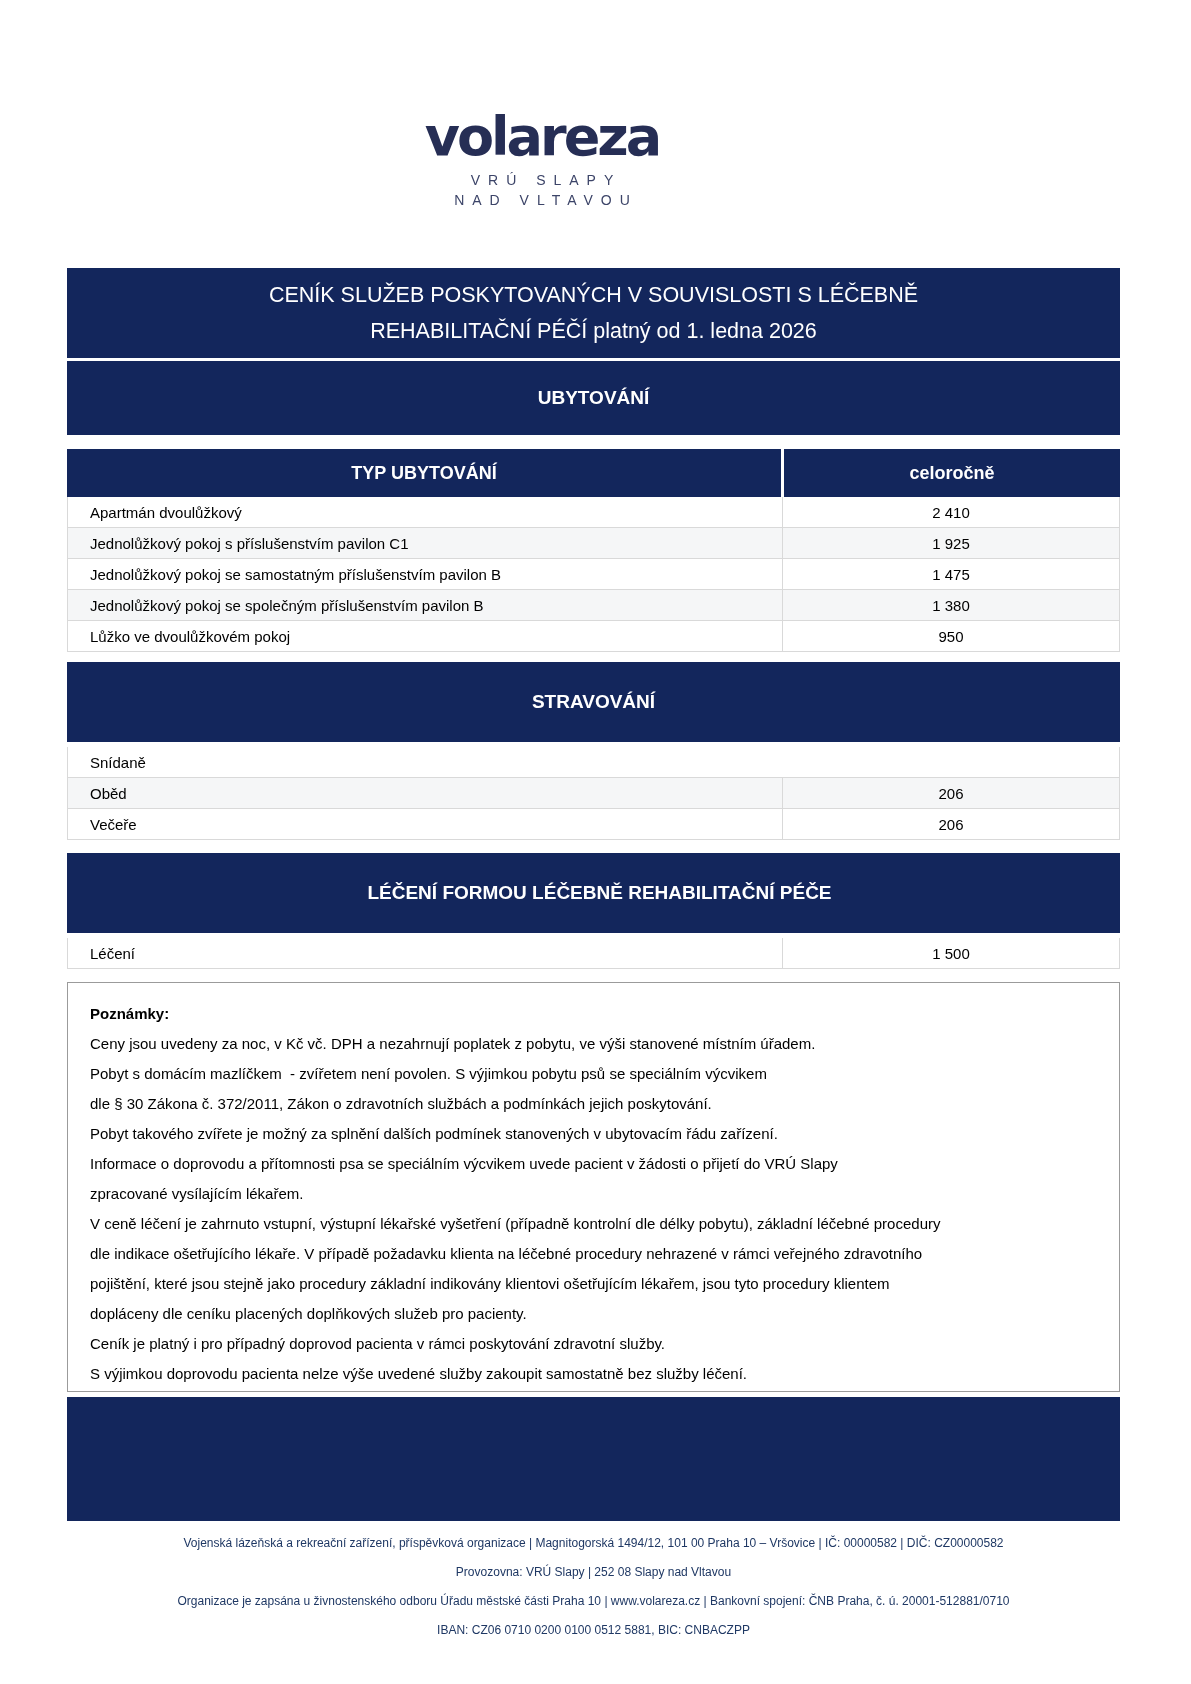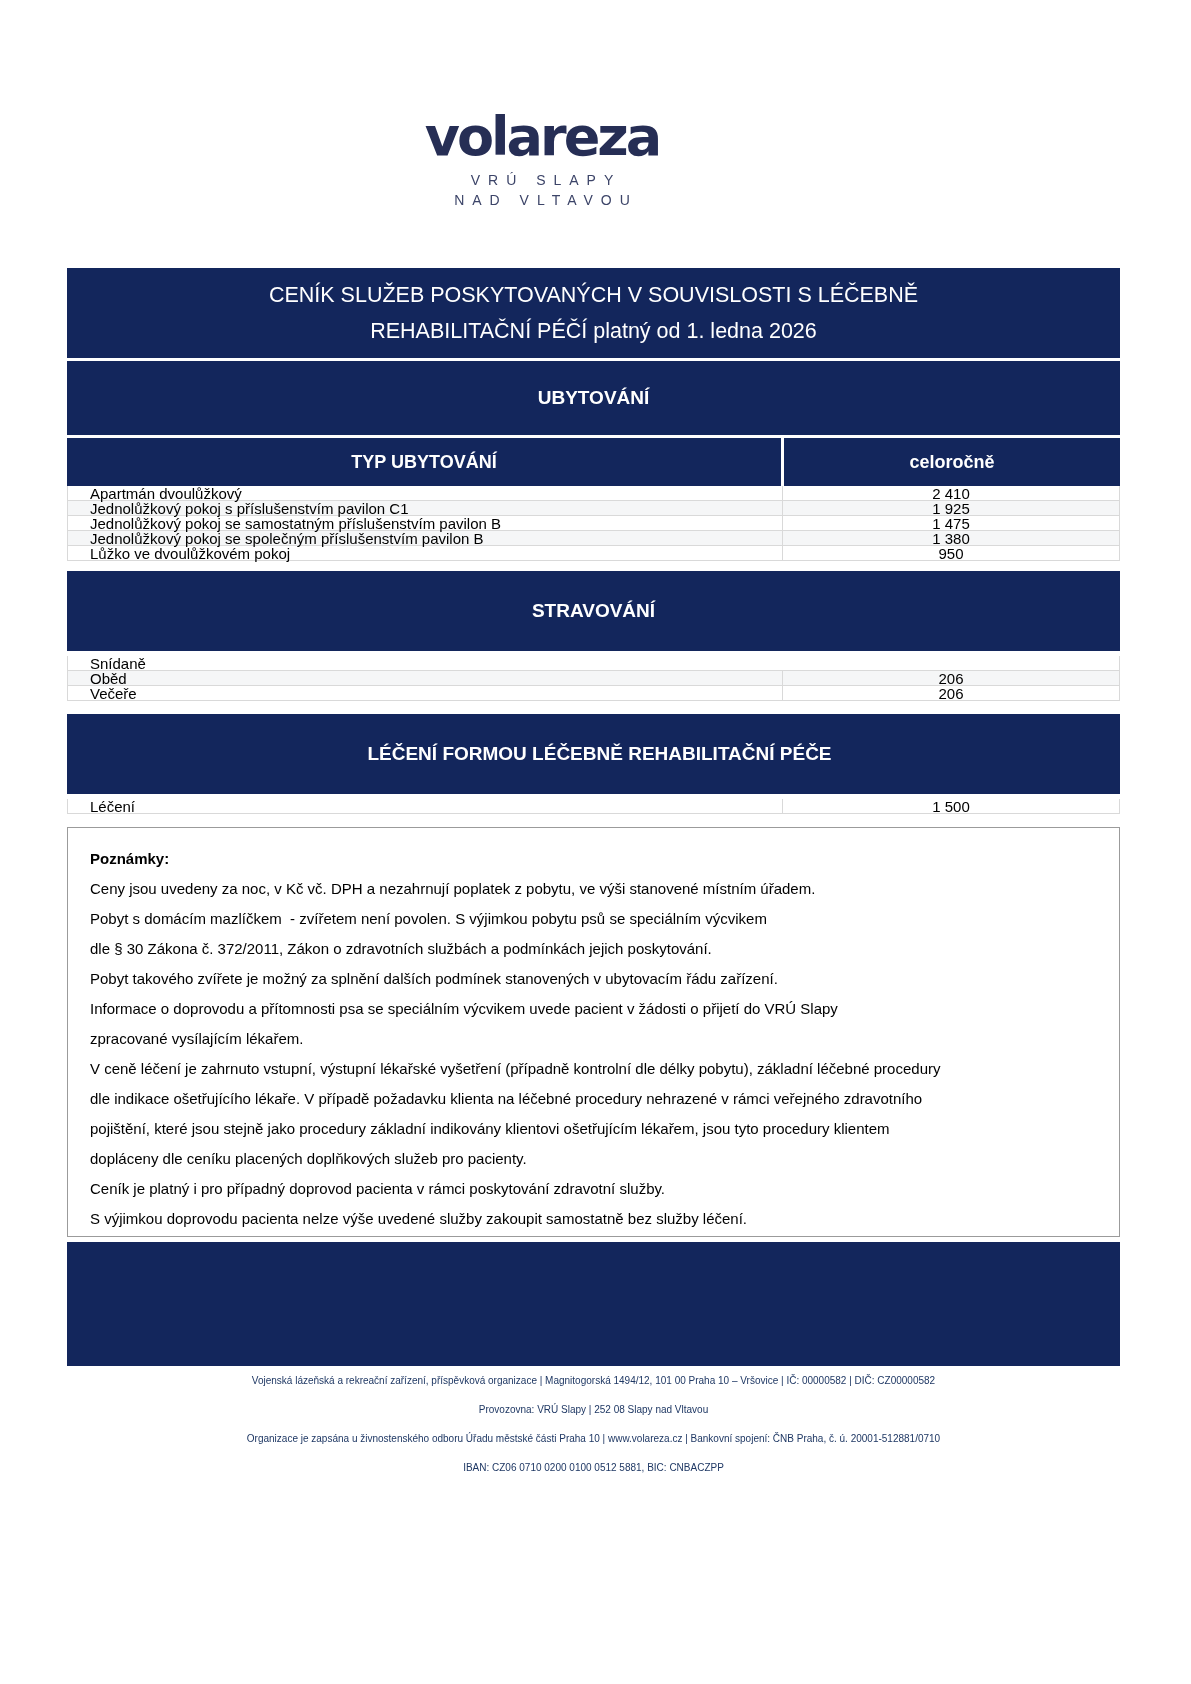--- a/index.html
+++ b/index.html
@@ -16,39 +16,39 @@
 
   .navy{background:#13265c;color:#ffffff;}
   .title-band{height:90px;display:flex;flex-direction:column;justify-content:center;align-items:center;
               font-weight:normal;font-size:21.5px;line-height:36px;text-align:center;}
   .band{height:74px;display:flex;align-items:center;justify-content:center;
         font-weight:bold;font-size:19px;margin-top:3px;}
   .band.tall{height:80px;}
   .band.gap{margin-top:10px;}
   .band.gap2{margin-top:13px;padding-left:12px;}
 
-  .thead{display:flex;height:48px;font-weight:bold;font-size:18px;margin-top:3px;}
+  .thead{display:flex;height:48px;font-weight:bold;font-size:18px;margin-top:14px;}
   .thead .hcol1{width:714px;display:flex;align-items:center;justify-content:center;}
   .thead .hcol2{flex:1;display:flex;align-items:center;justify-content:center;border-left:3px solid #ffffff;}
 
   .rows{border-left:1px solid #d9d9d9;border-right:1px solid #d9d9d9;}
   .rows.gap{margin-top:5px;}
-  .trow{display:flex;height:15px;box-sizing:border-box;border-bottom:1px solid #d9d9d9;background:#ffffff;font-size:15px;}
+  .trow{display:flex;height:31px;box-sizing:border-box;border-bottom:1px solid #d9d9d9;background:#ffffff;font-size:15px;}
   .trow.alt{background:#f5f6f7;}
   .tcell-name{width:714px;box-sizing:border-box;padding-left:22px;display:flex;align-items:center;}
   .tcell-price{flex:1;display:flex;align-items:center;justify-content:center;border-left:1px solid #d9d9d9;}
 
   .notes{margin-top:13px;border:1px solid #9b9b9b;box-sizing:border-box;
          padding:16px 18px 2px 22px;font-size:15px;}
   .notes-heading{font-weight:bold;line-height:30px;}
   .note-line{line-height:30px;white-space:pre-wrap;}
 
   .navy-block{margin-top:5px;height:124px;}
 
-  .footer{text-align:center;color:#1f3864;font-size:10px;}
+  .footer{margin-top:8px;text-align:center;color:#1f3864;font-size:12px;}
   .footer-line{line-height:29px;}
 </style>
 </head>
 <body>
 
 <div class="page">
 
   <div class="logo">
     <div class="brand">volareza</div>
     <div class="brand-sub">VRÚ SLAPY</div>

